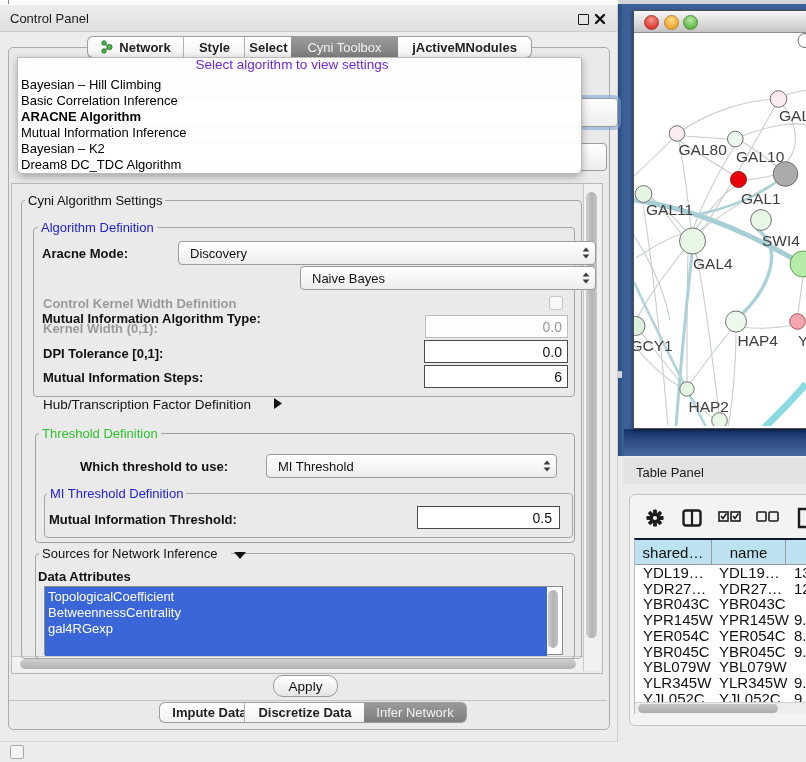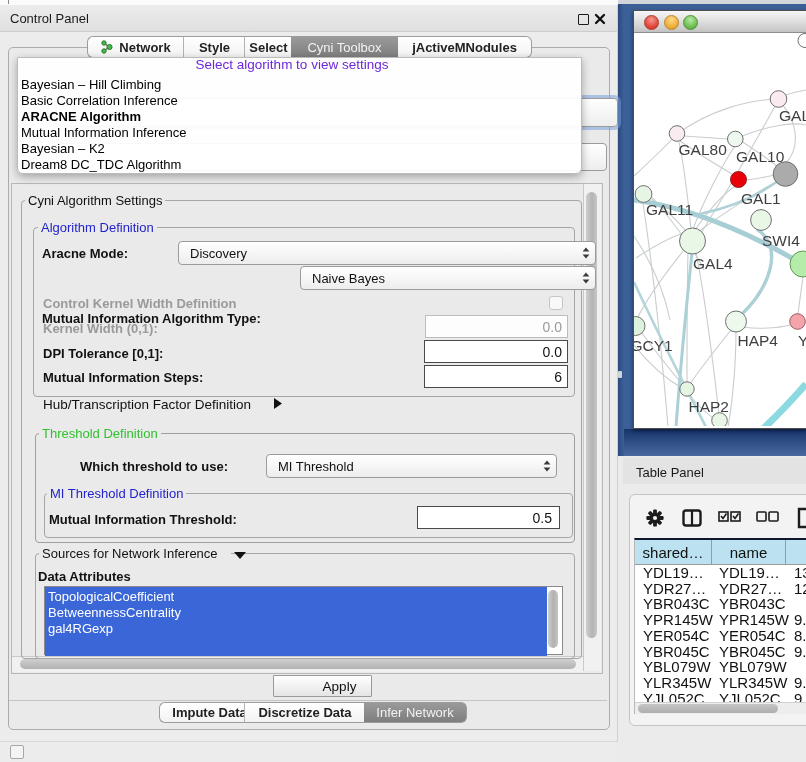--- a/index.html
+++ b/index.html
@@ -150,22 +150,22 @@
 
 <div class="abs" style="left:44px;top:586px;width:517px;height:67px;border:1px solid #8a8a8a;background:#fff;">
   <div class="abs" style="left:0;top:0;width:502px;height:67px;background:#3b66d8;color:#fff;padding:2px 0 0 0;">
     <div style="padding-left:3px;height:16px;line-height:16px;">TopologicalCoefficient</div>
     <div style="padding-left:3px;height:16px;line-height:16px;">BetweennessCentrality</div>
     <div style="padding-left:3px;height:16px;line-height:16px;">gal4RGexp</div>
   </div>
   <div class="abs" style="left:503px;top:3px;width:10px;height:58px;border-radius:5px;background:linear-gradient(90deg,#cdcdcd,#b2b2b2 55%,#c4c4c4);"></div>
 </div>
 
-<div class="abs" style="left:273px;top:675px;width:63px;height:20px;border:1px solid #9a9a9a;border-radius:1px;
-     background:linear-gradient(#ffffff,#efefef 60%,#e4e4e4);display:flex;align-items:center;justify-content:center;font-size:13.5px;padding-left:34px;">Apply</div>
+<div class="abs" style="left:273px;top:675px;width:63px;height:20px;border:1px solid #9a9a9a;border-radius:10px;
+     background:linear-gradient(#ffffff,#efefef 60%,#e4e4e4);display:flex;align-items:center;justify-content:center;font-size:13.5px;">Apply</div>
 
 <div class="abs" style="left:9px;top:700px;width:598px;height:1px;background:#c4c4c4;"></div>
 
 <div class="tab b" style="left:159px;top:702px;height:19px;width:99px;border-left:1px solid #9c9c9c;border-radius:6px 0 0 6px;">Impute Data</div>
 <div class="tab b vsep" style="left:244px;top:702px;height:19px;width:120px;">Discretize Data</div>
 <div class="tab tabsel" style="left:364px;top:702px;height:19px;width:102px;border-right:1px solid #9c9c9c;border-radius:0 6px 6px 0;font-weight:normal;">Infer Network</div>
 
 <div class="abs" style="left:10px;top:745px;width:12px;height:12px;border:1px solid #a8a8a8;border-radius:2px;background:#f4f4f4;"></div>
 
 <div class="abs" style="z-index:10;left:17px;top:57px;width:563px;height:115px;background:rgba(255,255,255,0.94);

